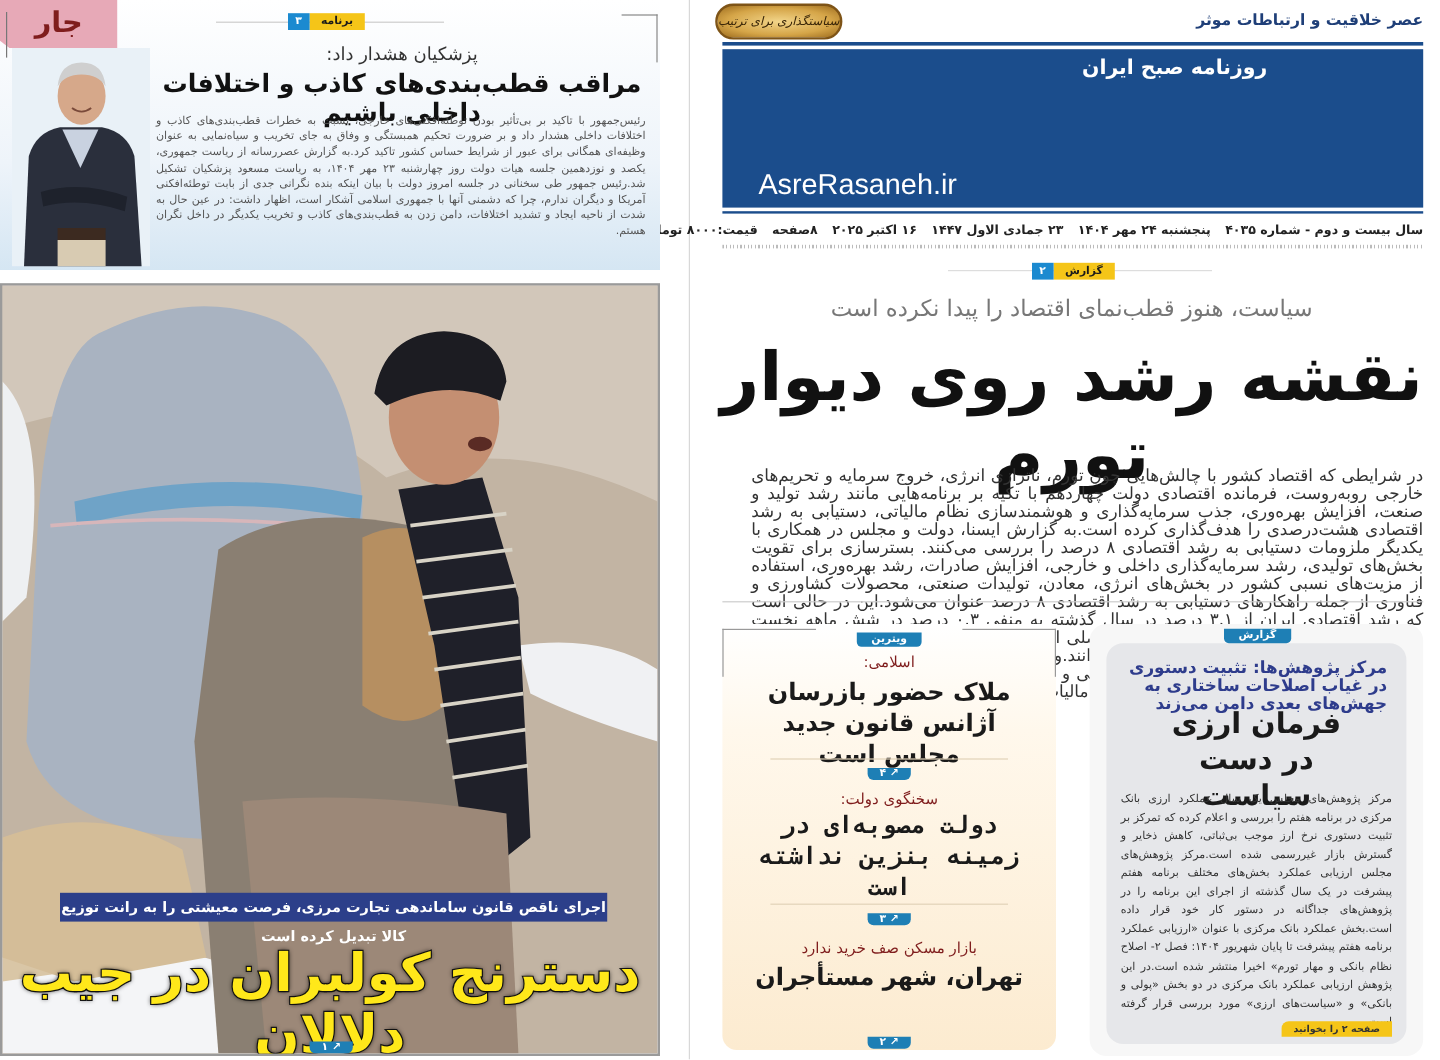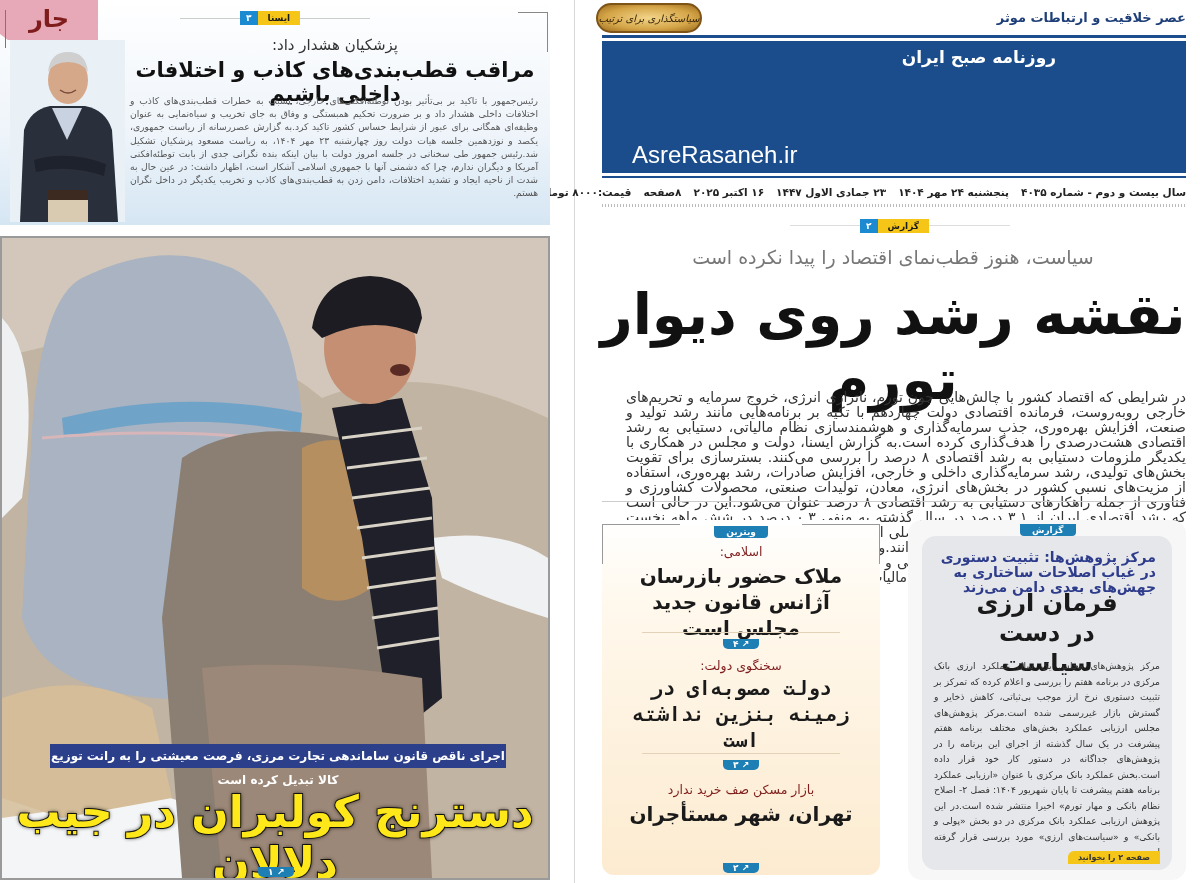--- a/index.html
+++ b/index.html
@@ -198,21 +198,21 @@
       <rect x="38" y="150" width="40" height="10" fill="#3c2a20"></rect>
       <rect x="38" y="160" width="40" height="22" fill="#d8cbb2"></rect>
       <path d="M24 120 Q58 110 96 124 L94 136 Q58 124 26 132 Z" fill="#1e222c"></path>
       <ellipse cx="58" cy="40" rx="20" ry="24" fill="#d6a88a"></ellipse>
       <path d="M38 32 Q40 12 58 12 Q76 12 78 32 Q72 22 58 22 Q44 22 38 32 Z" fill="#cfcfcf"></path>
       <path d="M50 50 Q58 56 66 50" stroke="#7a4a3a" stroke-width="1.5" fill="none"></path>
     </svg>
 
     <div class="left-tag-rule"></div>
     <div class="section-tag left-tag">
-      <span class="name">ایسنا</span>
+      <span class="name">برنامه</span>
       <span class="num">۳</span>
     </div>
     <div class="left-kicker">پزشکیان هشدار داد:</div>
     <div class="left-headline">مراقب قطب‌بندی‌های کاذب و اختلافات داخلی باشیم</div>
     <div class="left-body">رئیس‌جمهور با تاکید بر بی‌تأثیر بودن توطئه‌افکنی‌های خارجی، نسبت به خطرات قطب‌بندی‌های کاذب و اختلافات داخلی هشدار داد و بر ضرورت تحکیم همبستگی و وفاق به جای تخریب و سیاه‌نمایی به عنوان وظیفه‌ای همگانی برای عبور از شرایط حساس کشور تاکید کرد.به گزارش عصررسانه از ریاست جمهوری، یکصد و نوزدهمین جلسه هیات دولت روز چهارشنبه ۲۳ مهر ۱۴۰۴، به ریاست مسعود پزشکیان تشکیل شد.رئیس جمهور طی سخنانی در جلسه امروز دولت با بیان اینکه بنده نگرانی جدی از بابت توطئه‌افکنی آمریکا و دیگران ندارم، چرا که دشمنی آنها با جمهوری اسلامی آشکار است، اظهار داشت: در عین حال به شدت از ناحیه ایجاد و تشدید اختلافات، دامن زدن به قطب‌بندی‌های کاذب و تخریب یکدیگر در داخل نگران هستم.</div>
   </div>
 
   <div class="photo">
     <svg viewBox="0 0 546 640" width="546" height="640">
 

